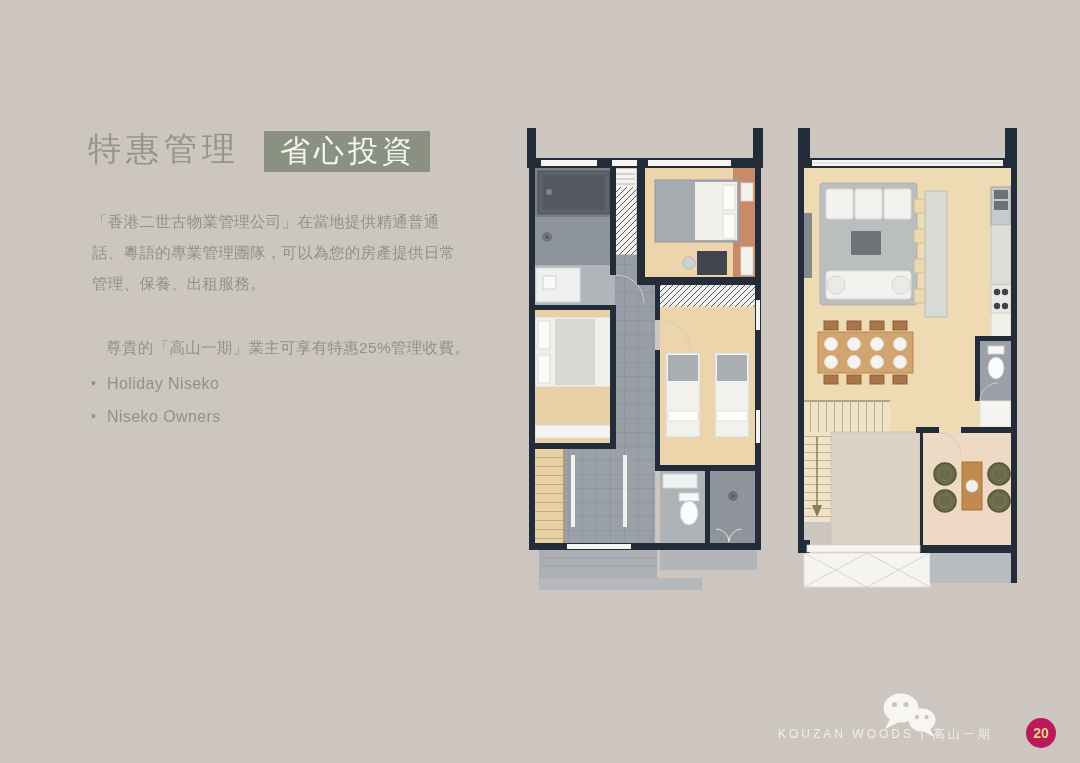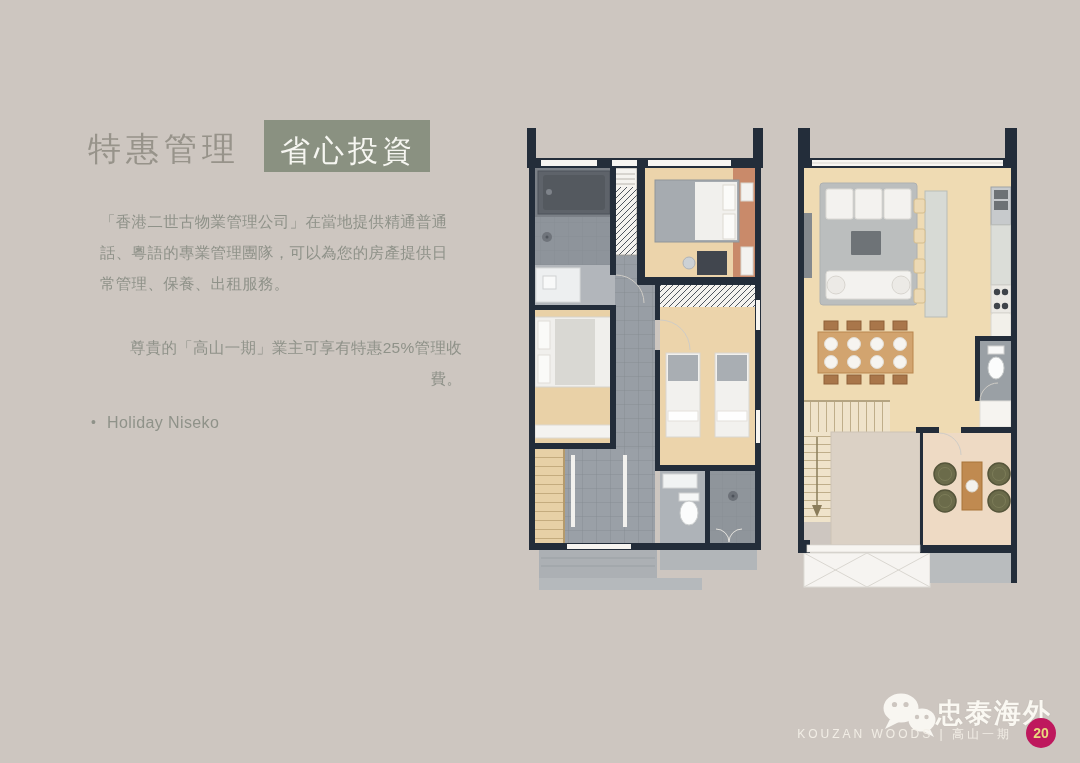--- a/index.html
+++ b/index.html
@@ -12,42 +12,42 @@
   }
   .page { position:absolute; inset:0; background:#cdc6c0; }
 
   
   .left-col { position:absolute; left:88px; top:128px; width:386px; }
   .title-row { display:flex; align-items:flex-end; gap:24px; margin:0 0 34px 0; height:44px; }
   .title { font-size:33px; font-weight:500; letter-spacing:5px; color:#97938a; margin:0; }
   .title-badge {
     background:#8a9181; color:#f6f6f1;
     font-size:30px; letter-spacing:4px; font-weight:400;
-    padding:14px 14px 5px 16px; line-height:1.1;
-  }
-  .para { margin:12px; font-size:15.5px; line-height:31px; color:#8f9289; letter-spacing:0.3px; }
+    padding:3px 14px 5px 16px; line-height:1.1;
+  }
+  .para { margin:4px; font-size:15.5px; line-height:31px; color:#8f9289; letter-spacing:0.3px; }
   .para + .para { margin-top:33px;text-align:right; }
   .bullets { list-style:none; margin:1px 0 0 0; padding:0; }
   .bullets li { position:relative; padding-left:19px; font-size:16px; line-height:33px; color:#8f9289; letter-spacing:0.4px; }
   .bullets li::before { content:"•"; position:absolute; left:3px; top:0; color:#8f9289; font-size:14px; }
 
   
   .plan1 { position:absolute; left:527px; top:125px; width:236px; height:467px; }
   .plan2 { position:absolute; left:795px; top:125px; width:230px; height:467px; }
   svg { display:block; }
 
   
   .wechat { position:absolute; left:881px; top:691px; width:58px; height:48px; }
   .brand {
     position:absolute; left:936px; top:695px;
     font-size:27px; font-weight:bold; color:#faf8f2; letter-spacing:2px;
     text-shadow:0 0 1px rgba(120,110,95,.25);
   }
   .caption {
-    position:absolute; left:778px; top:726px; width:234px; text-align:right;
+    position:absolute; left:778px; top:726px; width:234px; text-align:left;
     font-size:12px; letter-spacing:3px; color:#f4f0e8; opacity:.95; white-space:nowrap;
   }
   .page-badge {
     position:absolute; left:1026px; top:718px; width:30px; height:30px;
     border-radius:50%; background:#be185d; color:#ead97e;
     font-size:14px; font-weight:bold;
     display:flex; align-items:center; justify-content:center;
   }
 </style>
 </head>
@@ -57,20 +57,21 @@
 
   <div class="left-col">
     <div class="title-row">
       <h1 class="title">特惠管理</h1>
       <span class="title-badge">省心投資</span>
     </div>
     <p class="para">「香港二世古物業管理公司」在當地提供精通普通話、粵語的專業管理團隊，可以為您的房產提供日常管理、保養、出租服務。</p>
     <p class="para">尊貴的「高山一期」業主可享有特惠25%管理收費。</p>
     <ul class="bullets">
       <li>Holiday Niseko</li>
+      <li>Niseko Owners</li>
     </ul>
   </div>
 
   <svg class="plan1" viewBox="0 0 236 467">
     <defs>
       <pattern id="p1tile" width="14" height="14" patternUnits="userSpaceOnUse">
         <path d="M14,0 V14 M0,14 H14" stroke="#80868d" stroke-width="0.7" fill="none"></path>
       </pattern>
       <pattern id="p1hatch" width="6" height="6" patternUnits="userSpaceOnUse">
         <path d="M0,6 L6,0" stroke="#50565e" stroke-width="1" fill="none"></path>
@@ -337,17 +338,16 @@
   <svg class="wechat" viewBox="0 0 58 48">
     <ellipse cx="20" cy="17" rx="17.5" ry="14.5" fill="#f8f6f1"></ellipse>
     <polygon points="9,28 4,38 18,31" fill="#f8f6f1"></polygon>
     <circle cx="13.5" cy="13.5" r="2.6" fill="#cdc6c0"></circle>
     <circle cx="25" cy="13.5" r="2.6" fill="#cdc6c0"></circle>
     <ellipse cx="41" cy="29" rx="13.5" ry="11.5" fill="#f8f6f1"></ellipse>
     <polygon points="49,38 53,46 42,40" fill="#f8f6f1"></polygon>
     <circle cx="36" cy="26" r="2.2" fill="#cdc6c0"></circle>
     <circle cx="45.5" cy="26" r="2.2" fill="#cdc6c0"></circle>
   </svg>
-  <div class="brand">忠泰海外</div>
   <div class="caption">KOUZAN WOODS | 高山一期</div>
   <div class="page-badge">20</div>
 
 </div>
 
 </body></html>

